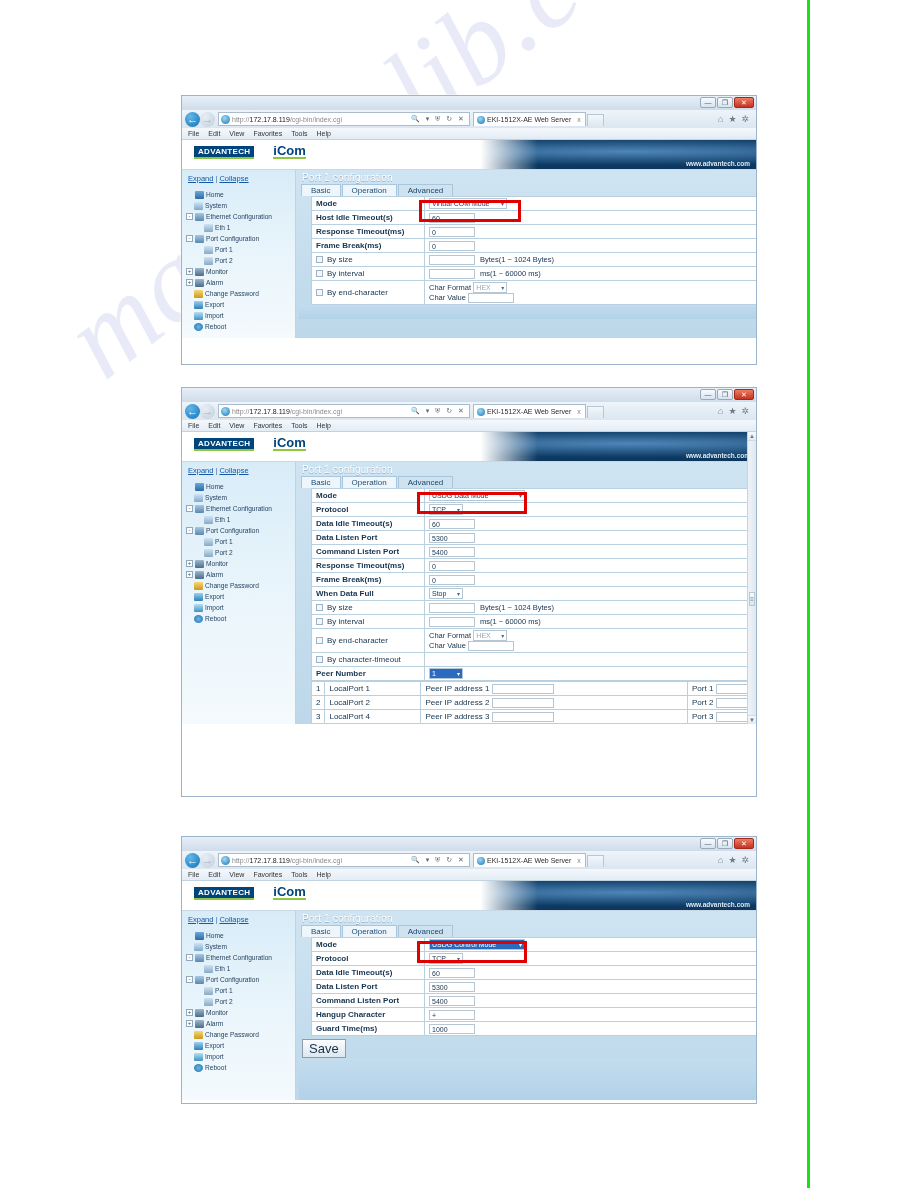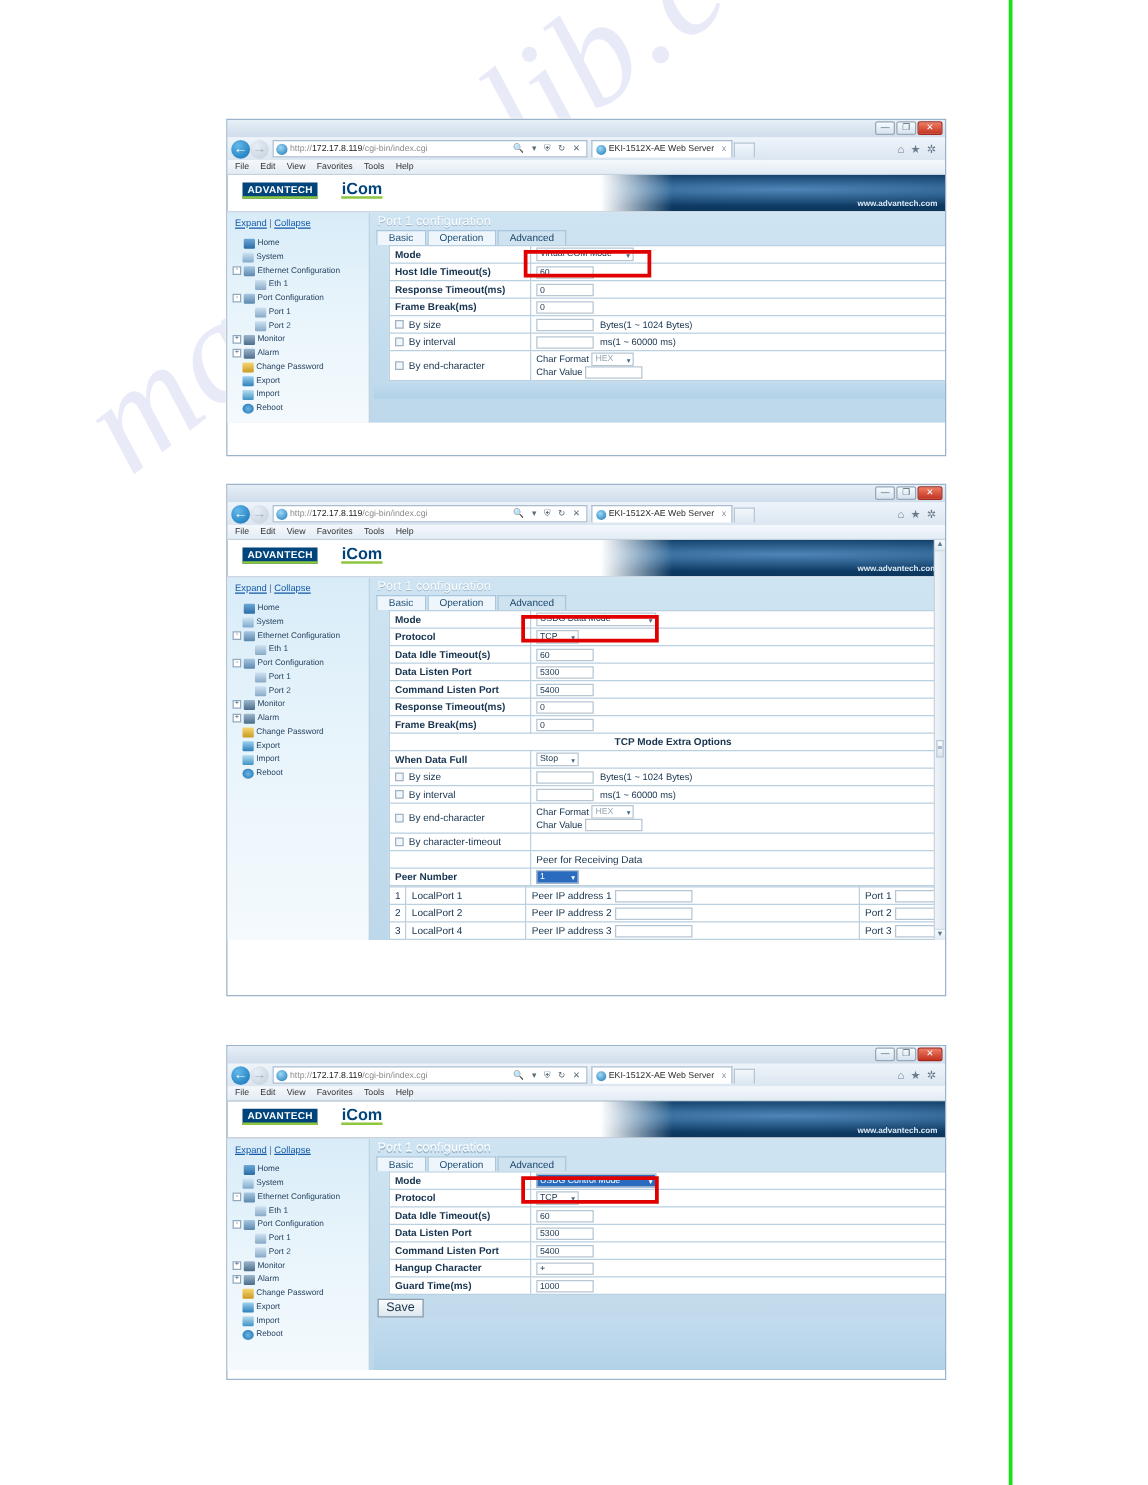--- a/index.html
+++ b/index.html
@@ -303,21 +303,21 @@
   .redbox {
     position: absolute;
     border: 3px solid #e00000;
     z-index: 4;
     pointer-events: none;
   }
 
   .savebtn {
     display:inline-block;
     margin: 3px 0 0 3px;
-    font-size: 10px;
+    font-size: 13px;
     padding: 1px 6px;
     border: 1px solid #8b9daa;
     background: linear-gradient(#fbfdfe,#dde7ef);
     color: #1b3category;
     color: #1b3category;
   }
   .savebtn { color:#18324b; }
 
   
   .vscroll {
@@ -662,23 +662,20 @@
               </tr>
           <tr>
                 <td class="lbl">Response Timeout(ms)</td>
                 <td><span class="inp">0</span></td>
               </tr>
           <tr>
                 <td class="lbl">Frame Break(ms)</td>
                 <td><span class="inp">0</span></td>
               </tr>
           <tr>
-                <td class="sect" colspan="2">TCP Mode Extra Options</td>
-              </tr>
-          <tr>
                 <td class="lbl">When Data Full</td>
                 <td><span class="sel sm">
                     <span>Stop</span>
                     <span class="caret">▾</span>
                   </span></td>
               </tr>
           <tr>
                 <td><span class="cb"></span><span>By size</span></td>
             <td><span class="inp blank">.</span><span class="hint">Bytes(1 ~ 1024 Bytes)</span></td>
               </tr>
@@ -692,24 +689,20 @@
               <div><span class="sublbl">Char Format</span> <span class="sel sm gray">
                       <span>HEX</span>
                       <span class="caret">▾</span>
                     </span></div>
               <div><span class="sublbl">Char Value</span> <span class="inp blank">.</span></div>
             </td>
               </tr>
           <tr>
                 <td><span class="cb"></span><span>By character-timeout</span></td>
                 <td></td>
-              </tr>
-          <tr>
-                <td></td>
-                <td>Peer for Receiving Data</td>
               </tr>
           <tr>
                 <td class="lbl">Peer Number</td>
             <td><span class="sel sm selected">
                     <span>1</span>
                     <span class="caret">▾</span>
                   </span></td>
               </tr>
         </tbody>
           </table>

